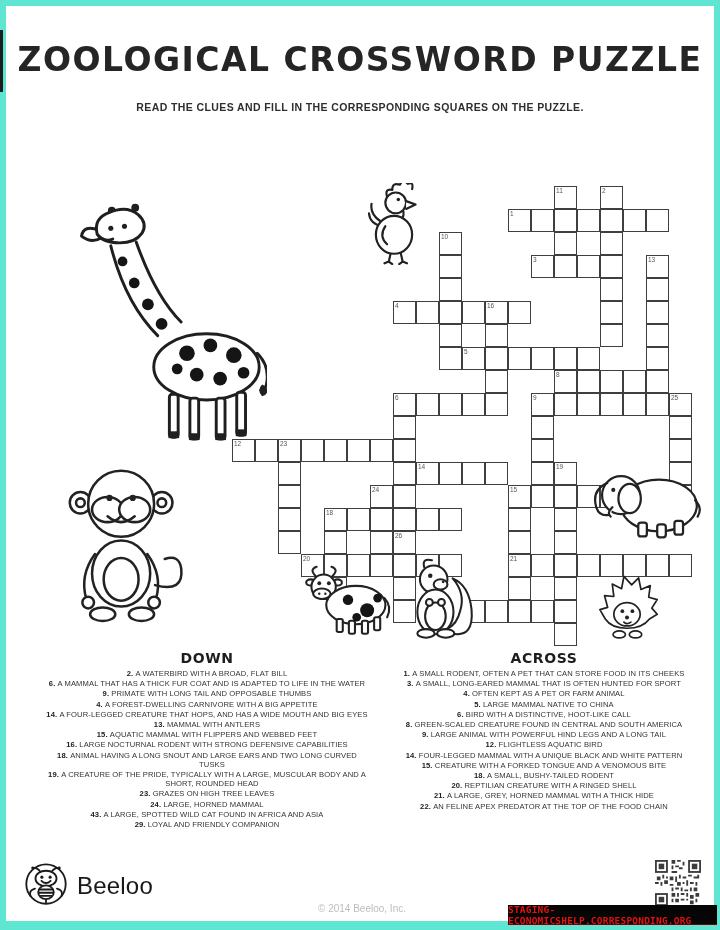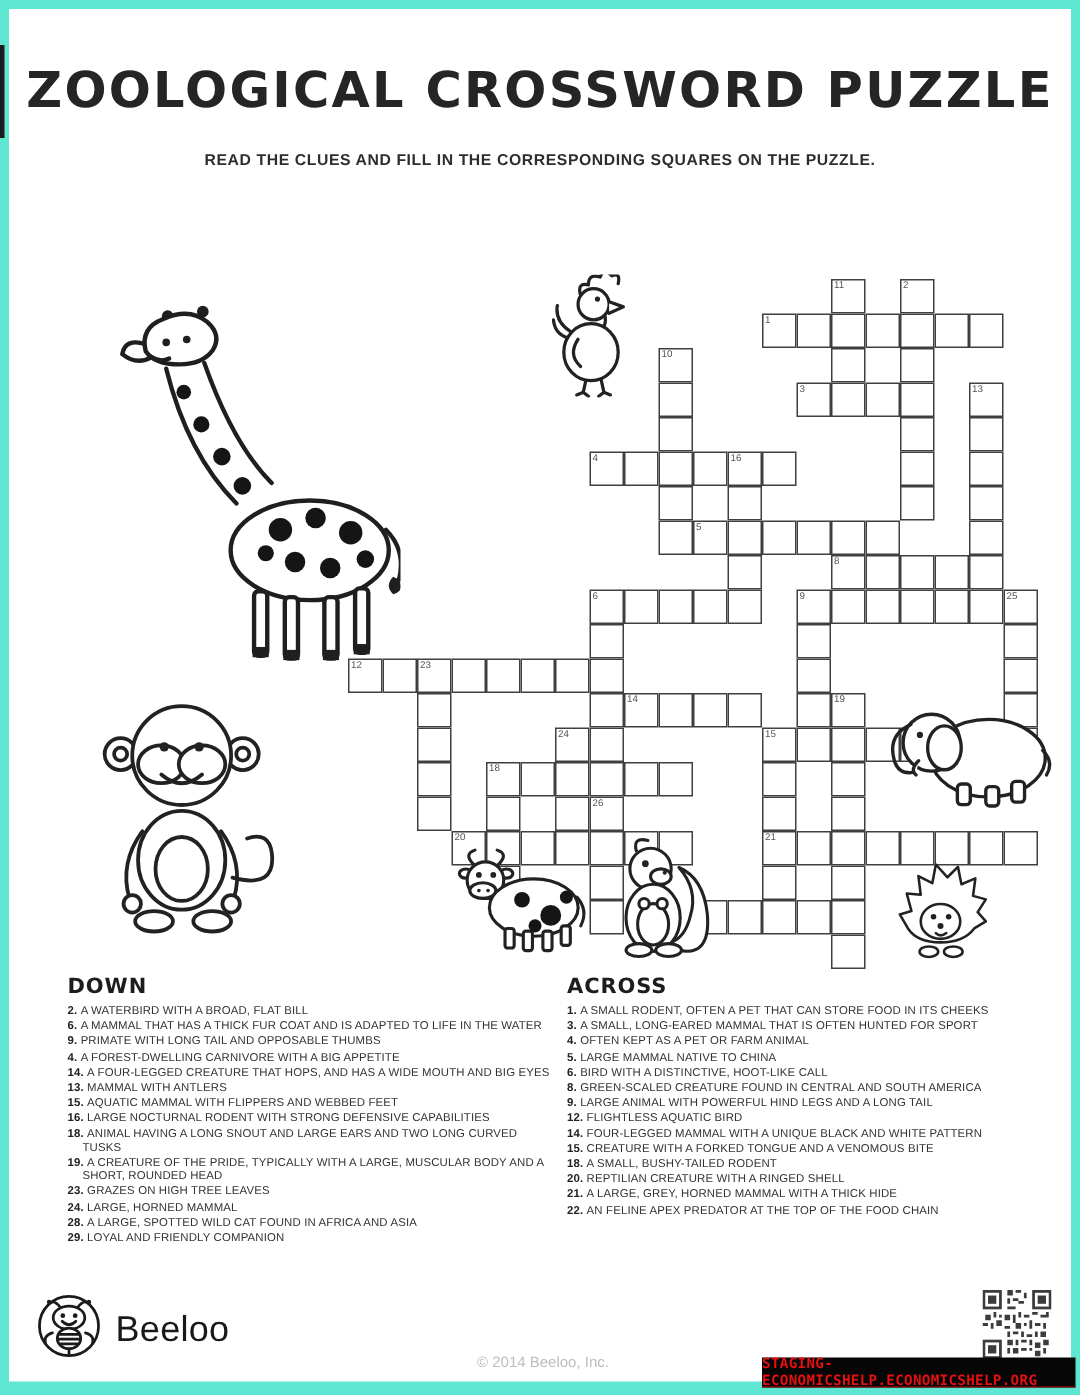--- a/index.html
+++ b/index.html
@@ -17,21 +17,21 @@
     font-size:10.5px;font-weight:bold;letter-spacing:.4px;color:#2e2e2e;}
 
   #grid{position:absolute;left:232px;top:186px;z-index:5;}
   .cell{position:absolute;width:23px;height:23px;box-sizing:border-box;
     border:1px solid #3f3f3f;background:#fff;}
   .cell .num{position:absolute;top:0;left:1px;font-size:6.5px;line-height:8px;color:#555;}
 
   .illus{position:absolute;z-index:8;}
   .illus svg{display:block;width:100%;height:100%;}
 
-  .clues-col{position:absolute;top:650px;z-index:10;}
+  .clues-col{position:absolute;top:650px;z-index:10;text-align:center;}
   #down-col{left:45px;width:324px;}
   #across-col{left:378px;width:332px;}
   .clues-heading{font-size:14px;font-weight:bold;letter-spacing:.6px;color:#1d1d1d;
     margin:0 0 3px 0;font-family:"DejaVu Sans", sans-serif;}
   .clue{font-size:7.6px;line-height:9.2px;color:#333;font-weight:500;
     padding-left:10px;text-indent:-10px;margin-bottom:1px;letter-spacing:.1px;}
   .clue .cnum{font-weight:bold;color:#222;}
 
   .footer-logo{position:absolute;left:24px;top:862px;display:flex;align-items:center;z-index:10;}
   .footer-logo svg{width:44px;height:44px;}
@@ -390,21 +390,21 @@
       <div class="clue"><span class="cnum">9. </span>PRIMATE WITH LONG TAIL AND OPPOSABLE THUMBS</div>
       <div class="clue"><span class="cnum">4. </span>A FOREST-DWELLING CARNIVORE WITH A BIG APPETITE</div>
       <div class="clue"><span class="cnum">14. </span>A FOUR-LEGGED CREATURE THAT HOPS, AND HAS A WIDE MOUTH AND BIG EYES</div>
       <div class="clue"><span class="cnum">13. </span>MAMMAL WITH ANTLERS</div>
       <div class="clue"><span class="cnum">15. </span>AQUATIC MAMMAL WITH FLIPPERS AND WEBBED FEET</div>
       <div class="clue"><span class="cnum">16. </span>LARGE NOCTURNAL RODENT WITH STRONG DEFENSIVE CAPABILITIES</div>
       <div class="clue"><span class="cnum">18. </span>ANIMAL HAVING A LONG SNOUT AND LARGE EARS AND TWO LONG CURVED TUSKS</div>
       <div class="clue"><span class="cnum">19. </span>A CREATURE OF THE PRIDE, TYPICALLY WITH A LARGE, MUSCULAR BODY AND A SHORT, ROUNDED HEAD</div>
       <div class="clue"><span class="cnum">23. </span>GRAZES ON HIGH TREE LEAVES</div>
       <div class="clue"><span class="cnum">24. </span>LARGE, HORNED MAMMAL</div>
-      <div class="clue"><span class="cnum">28. </span>A LARGE, SPOTTED WILD CAT FOUND IN AFRICA AND ASIA</div>
+      <div class="clue"><span class="cnum">43. </span>A LARGE, SPOTTED WILD CAT FOUND IN AFRICA AND ASIA</div>
       <div class="clue"><span class="cnum">29. </span>LOYAL AND FRIENDLY COMPANION</div>
     </div>
 </div>
 <div class="clues-col" id="across-col">
   <div class="clues-heading">ACROSS</div>
   <div id="across-list">
       <div class="clue"><span class="cnum">1. </span>A SMALL RODENT, OFTEN A PET THAT CAN STORE FOOD IN ITS CHEEKS</div>
       <div class="clue"><span class="cnum">3. </span>A SMALL, LONG-EARED MAMMAL THAT IS OFTEN HUNTED FOR SPORT</div>
       <div class="clue"><span class="cnum">4. </span>OFTEN KEPT AS A PET OR FARM ANIMAL</div>
       <div class="clue"><span class="cnum">5. </span>LARGE MAMMAL NATIVE TO CHINA</div>
@@ -457,13 +457,13 @@
     </g>
     <g fill="#3c3c3c">
       <rect x="2" y="2" width="3" height="3"></rect>
         <rect x="20" y="2" width="3" height="3"></rect>
         <rect x="2" y="20" width="3" height="3"></rect>
       <path d="M9 0h2v2H9zM12 0h2v1h-2zM15 1h1v2h-1zM9 3h1v2H9zM11 3h2v1h-2zM13 4h2v1h-2zM9 6h3v1H9zM1 9h2v2H1zM4 8h1v2H4zM6 9h1v1H6zM8 9h2v2H8zM11 9h1v3h-1zM13 8h1v2h-1zM15 9h2v1h-2zM18 8h2v1h-2zM21 9h2v1h-2zM23 8h1v2h-1zM0 12h2v1H0zM3 12h1v2H3zM5 11h2v2H5zM8 13h2v1H8zM12 12h2v2h-2zM15 12h1v1h-1zM17 11h1v3h-1zM19 12h2v1h-2zM22 12h1v2h-1zM9 15h1v2H9zM11 15h2v1h-2zM14 15h1v2h-1zM16 16h2v1h-2zM19 15h1v2h-1zM21 15h2v2h-2zM9 18h2v2H9zM12 18h1v2h-1zM14 18h2v1h-2zM17 18h1v2h-1zM9 21h1v2H9zM11 21h2v2h-2zM14 21h2v1h-2zM17 21h1v1h-1zM19 19h2v2h-2zM22 18h2v2h-2zM19 22h2v2h-2zM22 21h1v2h-1z"></path>
     </g>
   </svg>
 </div>
 
-<div class="watermark">STAGING-ECONOMICSHELP.ECONOMICSHELP.ORG</div>
+<div class="watermark">STAGING-ECONOMICSHELP.CORRESPONDING.ORG</div>
 
 </body></html>

